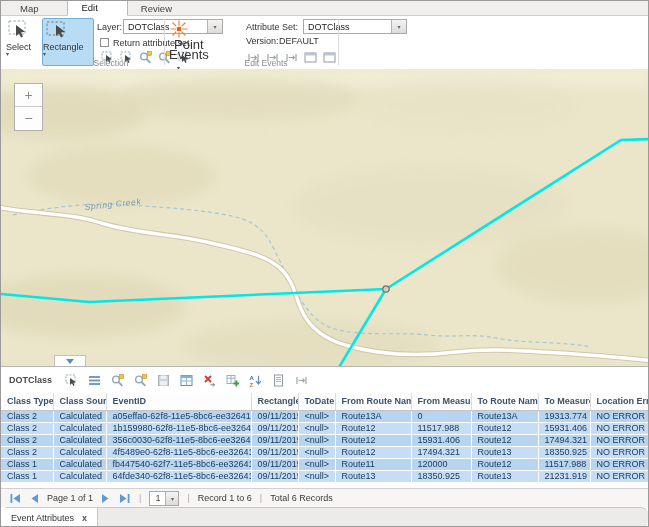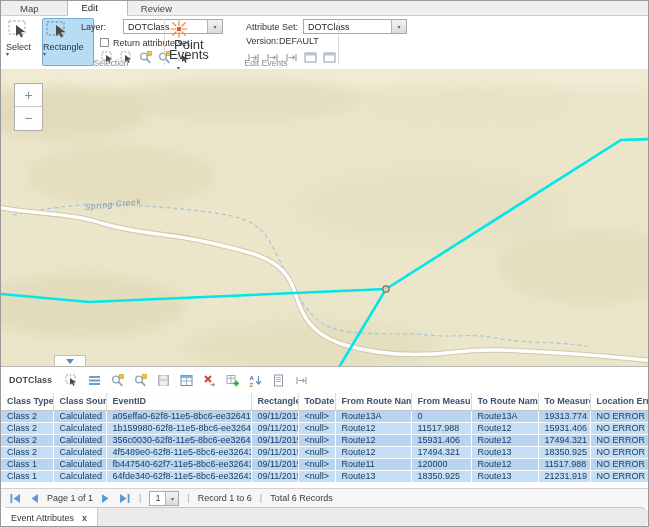--- a/index.html
+++ b/index.html
@@ -91,21 +91,21 @@
     <div class="bigbtn hl" style="left:41px;width:50px;">
       <span class="ic" style="width:26px;height:22px;">
           <svg width="26" height="22" viewBox="0 0 26 22">
             <rect x="4" y="3" width="17" height="13" fill="none" stroke="#6d8091" stroke-dasharray="2.5 1.8"></rect>
             <path d="M13,6 L13,17 L16,14.4 L18,18.5 L20,17.4 L18,13.6 L22,12.8 Z" fill="#4a4a4a"></path>
           </svg>
         </span>
       <span class="blabel">Rectangle</span>
       <span class="dd">▾</span>
     </div>
-    <span class="fldlabel" style="left:80px;top:6px;">Layer:</span>
+    <span class="fldlabel" style="left:96px;top:6px;">Layer:</span>
     <div class="dropdown" style="left:122px;top:3px;width:100px;">
       <span class="dval">DOTClass</span>
       <span class="dbtn">▾</span>
     </div>
     <span class="chk" style="left:99px;top:22px;"></span>
     <span class="fldlabel" style="left:112px;top:22px;">Return attribute set</span>
     <div class="iconrow" style="left:99px;top:34px;">
         <span class="ic">
           <svg width="13" height="13" viewBox="0 0 13 13">
             <rect x="1" y="1" width="9" height="8" fill="none" stroke="#93a8b9" stroke-dasharray="2 1.4"></rect>

